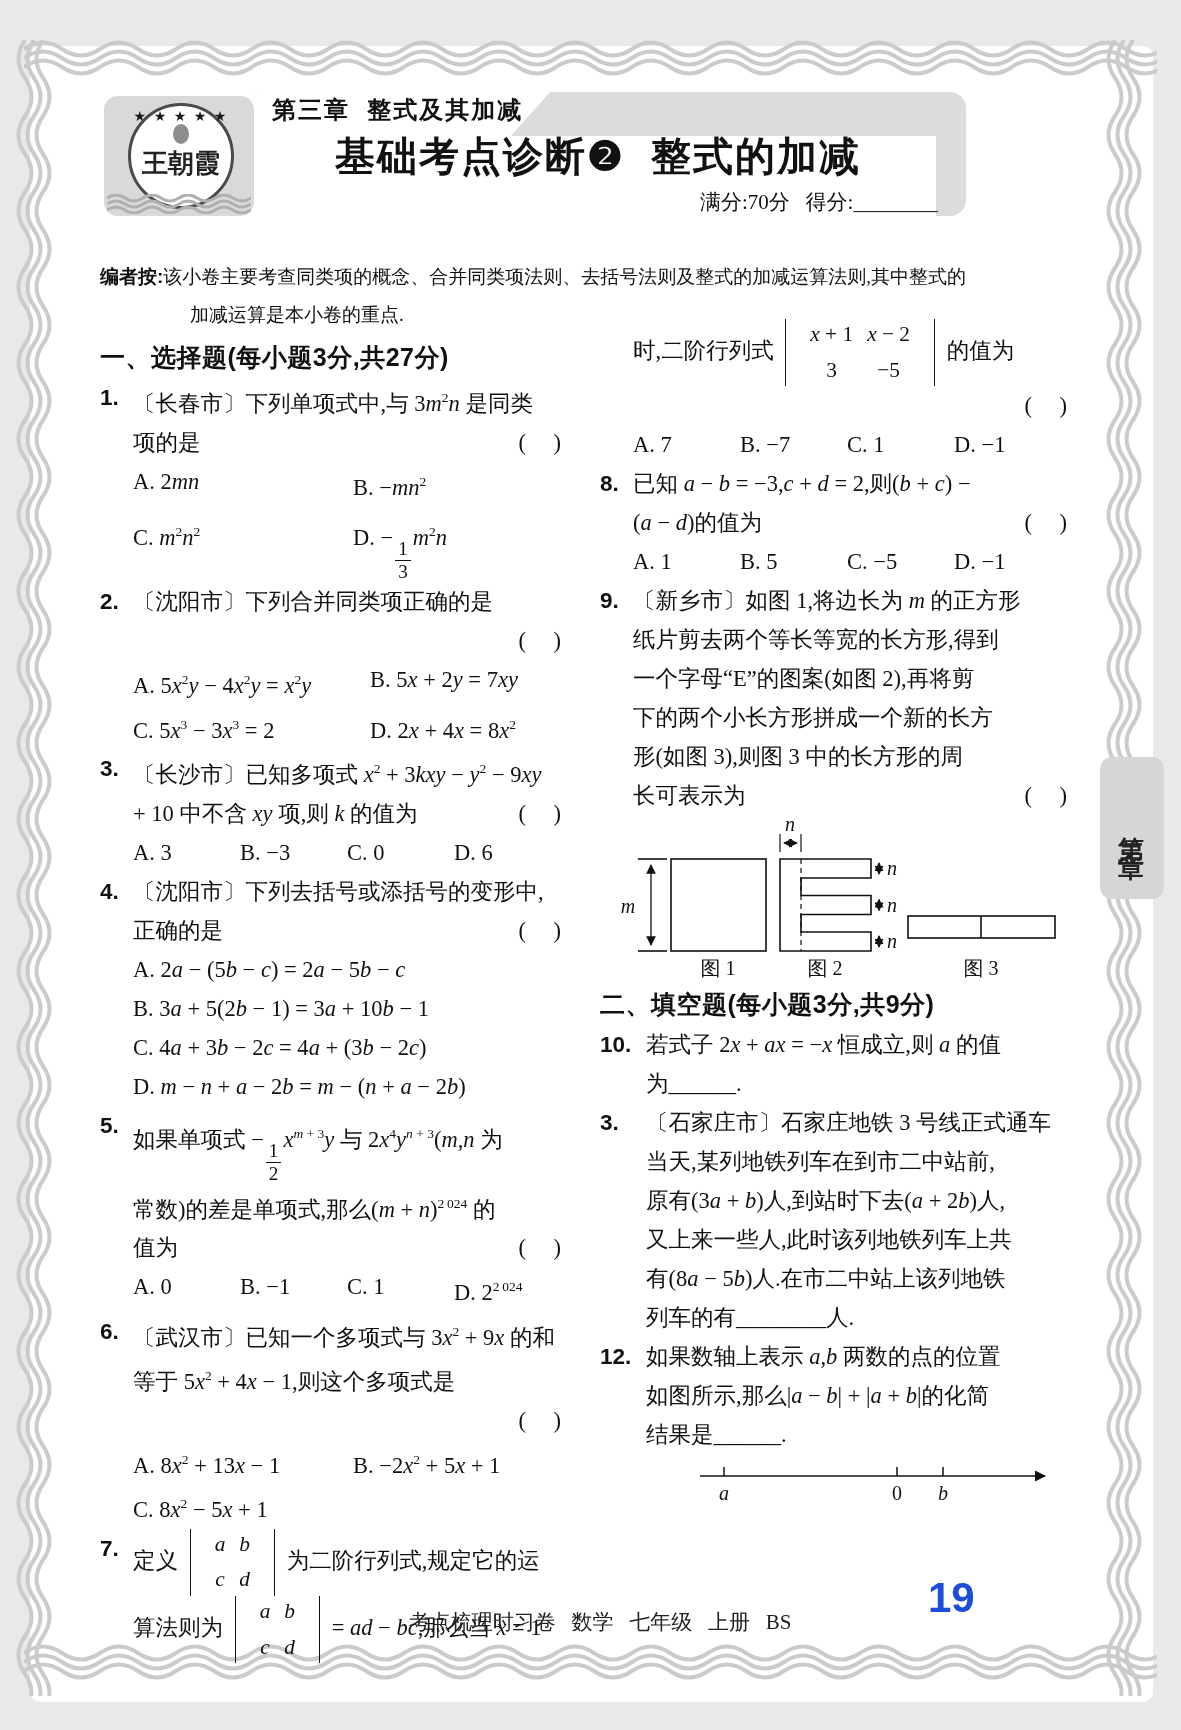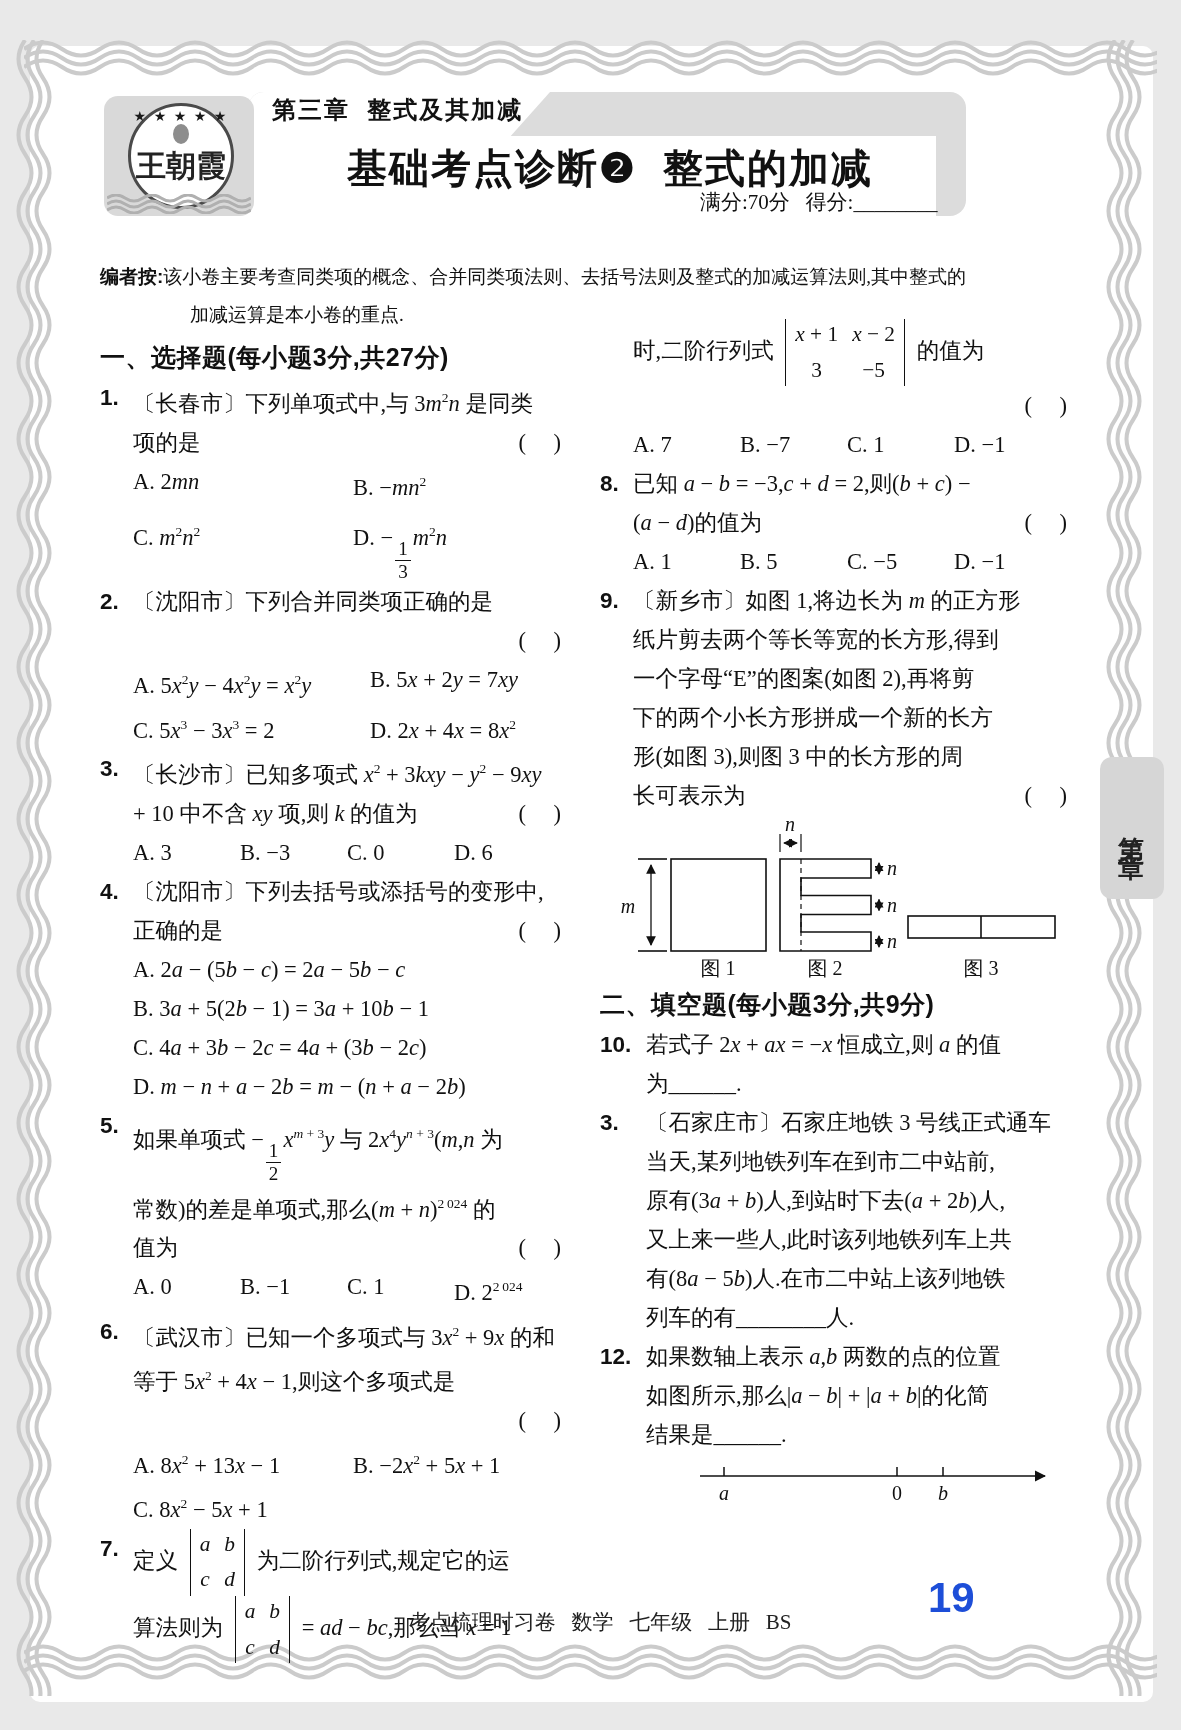--- a/index.html
+++ b/index.html
@@ -18,26 +18,26 @@
                  font-size:26px;letter-spacing:8px;color:#222}
   
   .band{position:absolute;left:248px;top:92px;width:718px;height:124px;background:#dcdcdc;border-radius:16px}
   .band-cover-tab{position:absolute;left:248px;top:92px;width:302px;height:44px;background:#fff;
                   border-radius:16px 0 0 0;clip-path:polygon(0 0,100% 0,87% 100%,0 100%)}
   .band-cover-main{position:absolute;left:248px;top:136px;width:688px;height:80px;background:#fff;border-radius:0 0 0 12px}
   .logo{position:absolute;left:104px;top:96px;width:150px;height:120px;background:#d9d9d9;border-radius:14px;z-index:3}
   .logo-circle{position:absolute;left:24px;top:7px;width:100px;height:100px;background:#fff;border:3px solid #4a4a4a;border-radius:50%}
   .logo-stars{position:absolute;left:0;top:2px;width:100%;text-align:center;font-size:14px;letter-spacing:2px;color:#1a1a1a}
   .logo-portrait{position:absolute;left:42px;top:18px;width:16px;height:20px;background:#8d8d8d;border-radius:50%}
-  .logo-name{position:absolute;left:0;top:40px;width:100%;text-align:center;font-weight:bold;font-size:30px;color:#222}
+  .logo-name{position:absolute;left:0;top:40px;width:100%;text-align:center;font-weight:bold;font-size:26px;color:#222}
   .logo-waves{position:absolute;left:3px;bottom:2px;width:144px;height:20px}
   .logo-waves path{fill:none;stroke:#b0b0b0;stroke-width:3}
   .chapter-tab{position:absolute;left:272px;top:94px;font-family:"Liberation Sans",sans-serif;font-weight:600;
                font-size:24px;letter-spacing:2px;z-index:4}
-  .main-title{position:absolute;left:332px;top:126px;margin:15px;font-family:"Liberation Sans",sans-serif;
+  .main-title{position:absolute;left:332px;top:126px;margin:3px;font-family:"Liberation Sans",sans-serif;
               font-weight:bold;font-size:40px;letter-spacing:2px;z-index:4}
   .score-line{position:absolute;left:700px;top:188px;font-size:21px;z-index:4}
   
   .editor-note{position:absolute;left:100px;top:258px;width:970px;font-size:19px;line-height:38px;white-space:nowrap}
   .en-label{font-family:"Liberation Sans",sans-serif;font-weight:bold}
   .en-line2{padding-left:90px}
   
   .col{position:absolute;font-size:22.5px;line-height:39px}
   .col-left{left:100px;top:336px;width:462px}
   .col-right{left:600px;top:318px;width:468px}
@@ -56,21 +56,21 @@
   .lh52{line-height:52px}
   .lh56{line-height:56px}
   .lh62{line-height:62px}
   .lh66{line-height:66px}
   sup{font-size:0.6em}
   i{font-family:"Liberation Serif","DejaVu Serif",serif}
   .frac{display:inline-flex;flex-direction:column;text-align:center;vertical-align:-0.55em;line-height:1.05;font-size:0.85em;margin:0 2px}
   .frac .fn{border-bottom:1.4px solid #111;padding:0 3px 1px}
   .frac .fd{padding-top:1px}
   .det{display:inline-flex;flex-direction:column;justify-content:space-between;vertical-align:middle;
-       border-left:1.6px solid #111;border-right:1.6px solid #111;padding:3px 9px;margin:0 6px;
+       border-left:1.6px solid #111;border-right:1.6px solid #111;padding:3px 24px;margin:0 6px;
        line-height:1.2;row-gap:10px;font-size:0.95em}
   .det .dr{display:flex;justify-content:space-between;column-gap:14px}
   .det .dr span{flex:1;text-align:center}
   .fig9{width:450px;height:158px;overflow:visible;margin:6px 0 2px -15px;display:block}
   .nl{width:355px;height:44px;overflow:visible;margin:8px 0 0 54px;display:block}
   .fvar{font-style:italic;font-size:20px;fill:#111;font-family:"Liberation Serif","DejaVu Serif",serif}
   .fcap{font-size:20px;fill:#111;font-family:"Liberation Serif","DejaVu Serif",serif}
   .book-line{position:absolute;left:310px;top:1608px;width:580px;text-align:center;font-size:21px;color:#222}
   .page-num{position:absolute;left:928px;top:1574px;font-family:"Liberation Sans",sans-serif;font-weight:bold;font-size:42px;color:#1d4ed8}
 </style>

